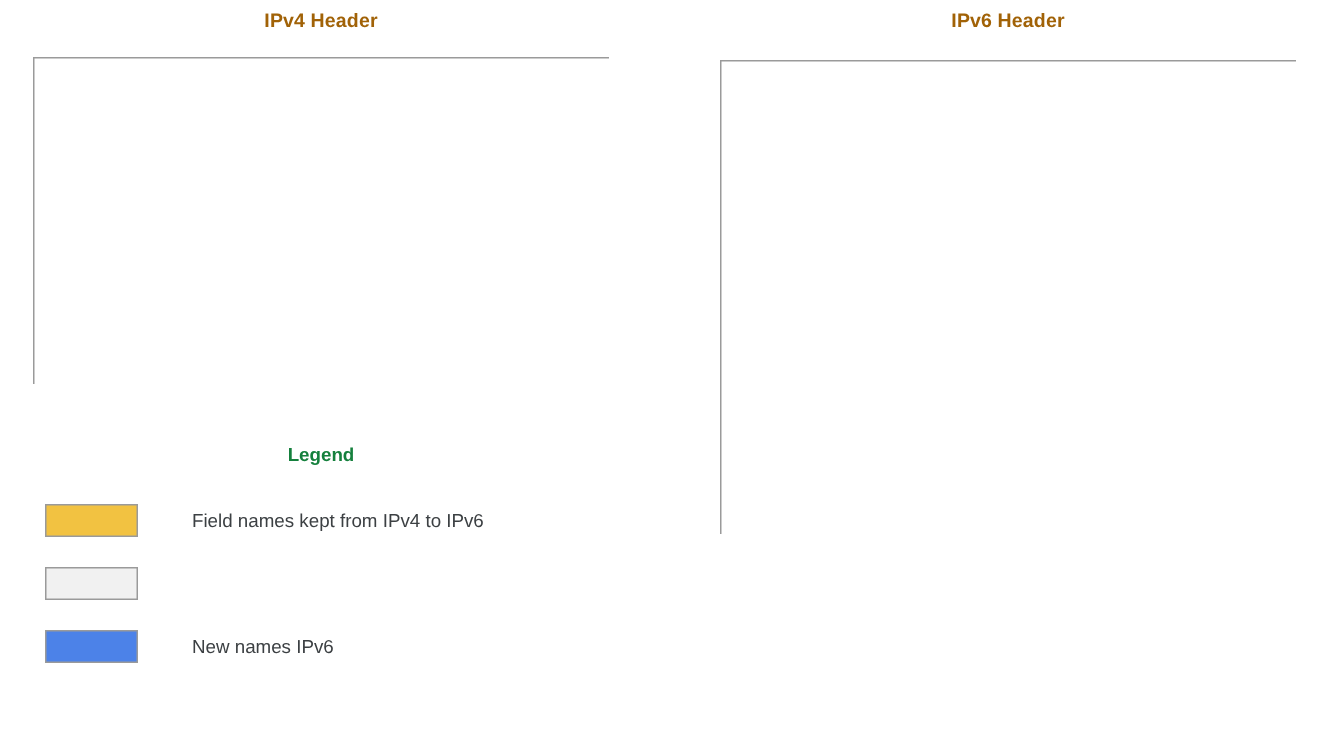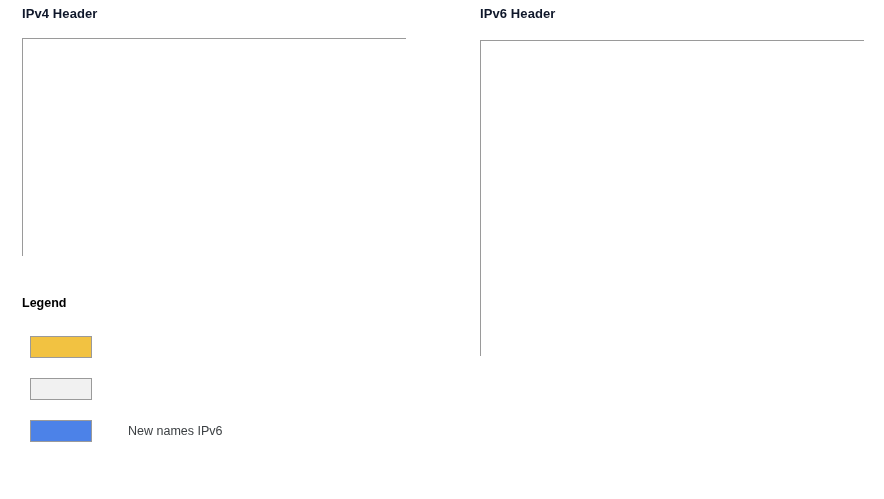--- a/index.html
+++ b/index.html
@@ -19,23 +19,23 @@
   .stage {
     position: absolute;
     inset: 0;
   }
 
   
   .diagram-title {
     position: absolute;
     font-size: 13px;
     font-weight: bold;
-    color: #0f172a;
+    color: #a16207;
     letter-spacing: 0.1px;
-    text-align: left;
+    text-align: center;
     white-space: nowrap;
   }
   #ipv4-title { left: 22px;  top: 6px;  width: 384px; }
   #ipv6-title { left: 480px; top: 6px;  width: 384px; }
 
   
   .header-table {
     position: absolute;
     box-sizing: border-box;
     border-left: 1px solid #9a9a9a;
@@ -68,22 +68,22 @@
   
   #legend {
     position: absolute;
     left: 22px;
     top: 296px;
     width: 384px;
   }
   .legend-title {
     font-size: 12.5px;
     font-weight: bold;
-    text-align: left;
-    color: #000000;
+    text-align: center;
+    color: #15803d;
     margin: 0 0 16px 0;
   }
   .legend-row {
     display: flex;
     align-items: center;
     height: 42px;
   }
   .legend-swatch {
     width: 62px;
     height: 22px;
@@ -124,20 +124,21 @@
     <div class="hrow" id="ipv6-r2"></div>
     <div class="hrow" id="ipv6-r3"></div>
     <div class="hrow" id="ipv6-r4"></div>
   </div>
 
   <div id="legend">
     <div class="legend-title">Legend</div>
     <div id="legend-rows">
         <div class="legend-row">
           <div class="legend-swatch kept" style="background: rgb(242, 194, 65);"></div>
+          <div class="legend-label">Field names kept from IPv4 to IPv6</div>
         </div>
         <div class="legend-row">
           <div class="legend-swatch notkept" style="background: rgb(241, 241, 241);"></div>
         </div>
         <div class="legend-row">
           <div class="legend-swatch newfield" style="background: rgb(76, 130, 232);"></div>
           <div class="legend-label">New names IPv6</div>
         </div>
       </div>
   </div>

